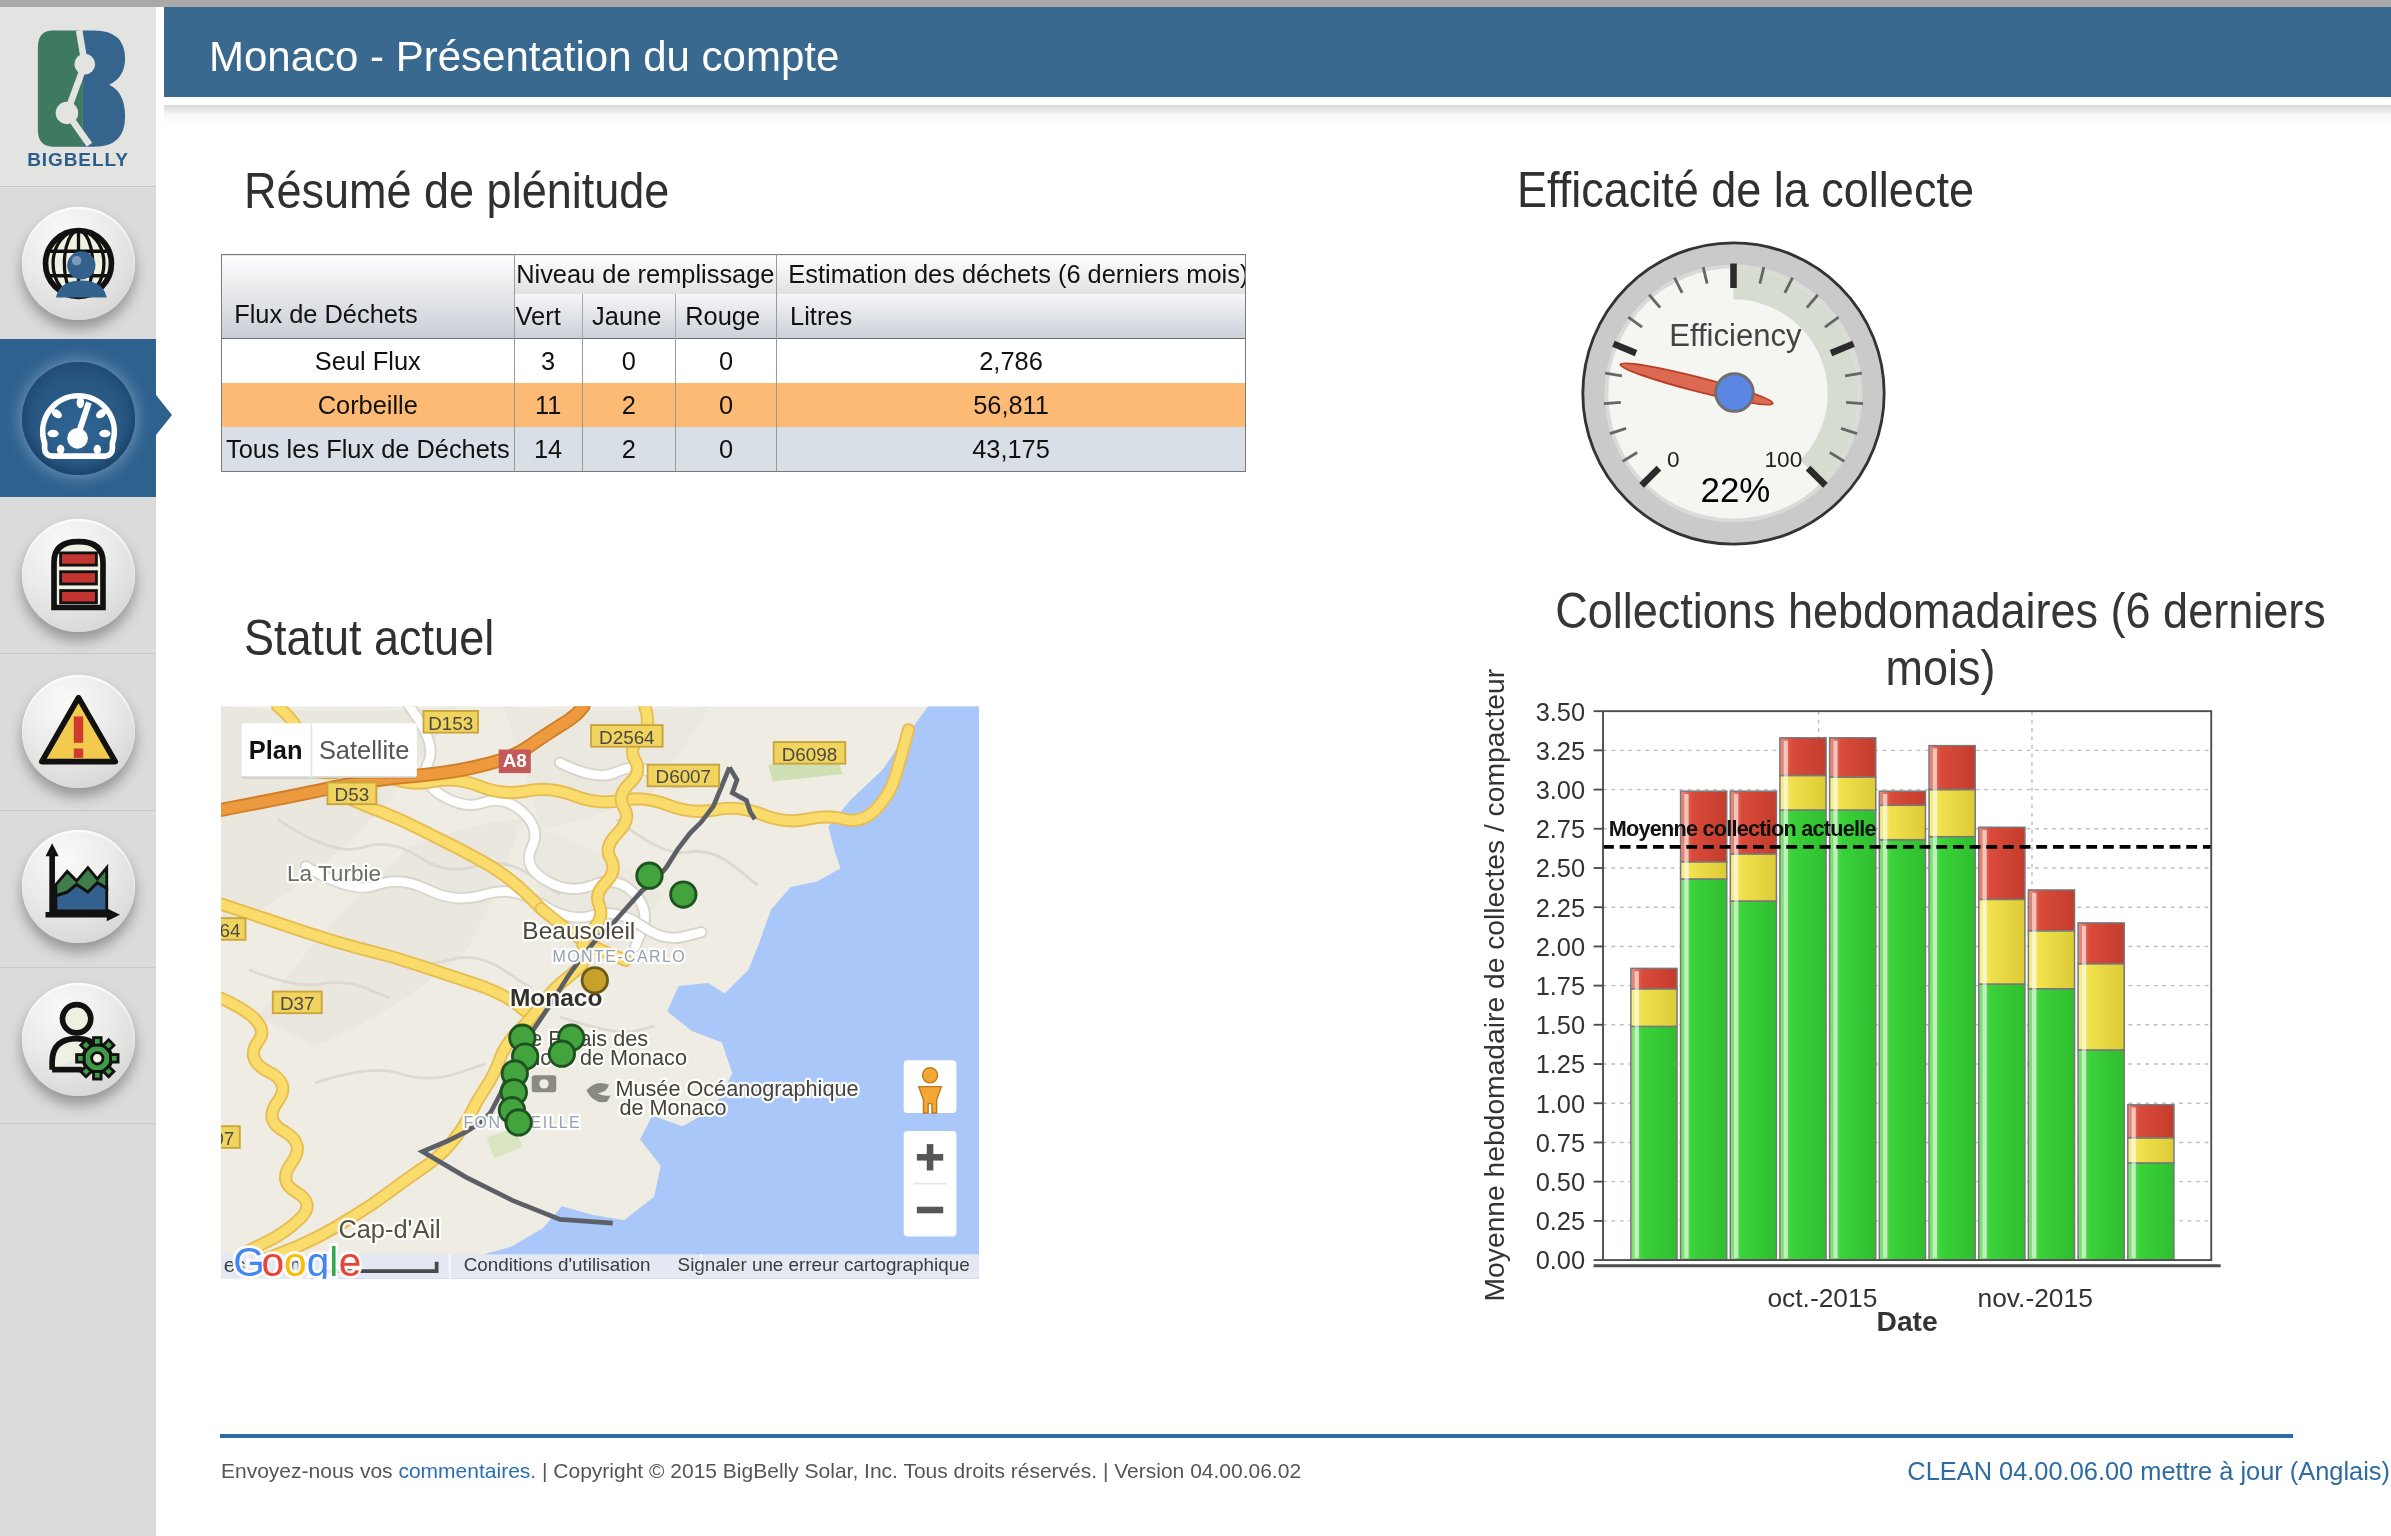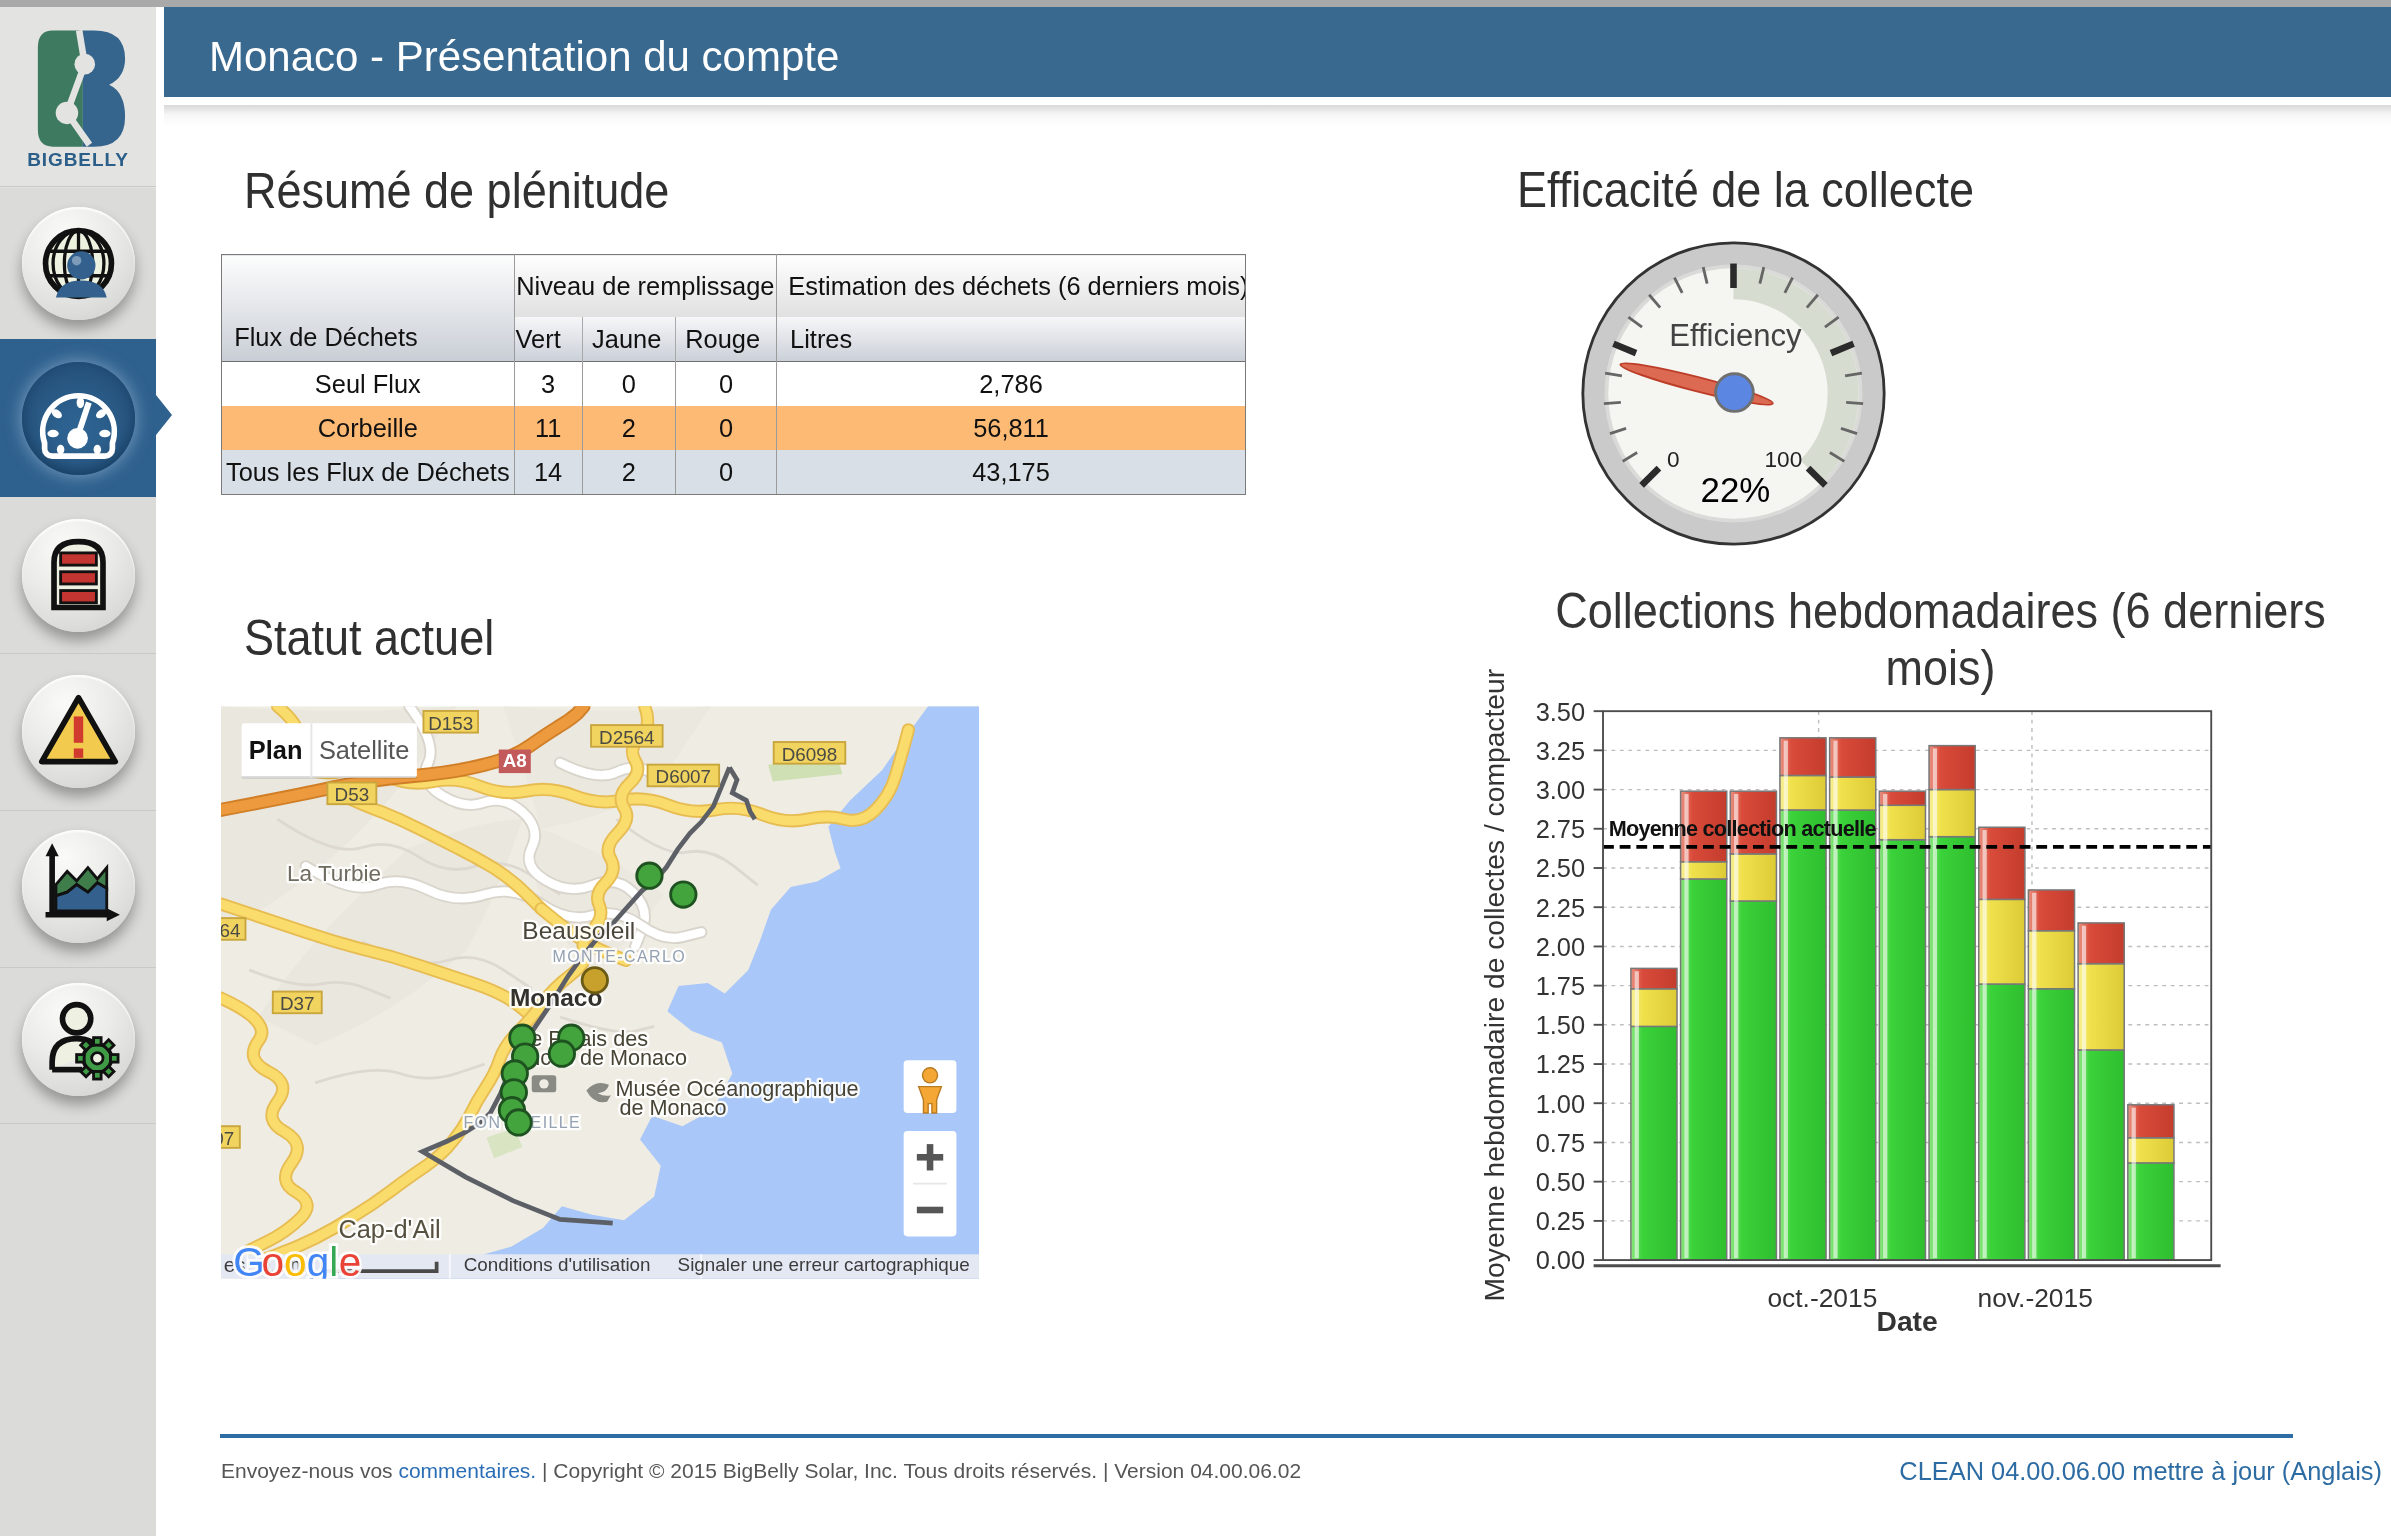--- a/index.html
+++ b/index.html
@@ -17,27 +17,27 @@
   box-shadow:0 8.5px 14px rgba(0,0,0,0.33), inset 0 1.9px 1.9px rgba(255,255,255,.9);}
 #selblock{left:0;top:339px;width:156px;height:158px;background:#2f618e;}
 #selarrow{left:156px;top:395px;width:0;height:0;border-top:20px solid transparent;border-bottom:20px solid transparent;border-left:16px solid #2f618e;}
 .selcirc{position:absolute;left:21.7px;top:22.6px;width:113px;height:113px;border-radius:50%;
   background:radial-gradient(circle at 50% 62%, #2f6695 0%, #285782 55%, #1f4a72 100%);
   box-shadow:0 0 17px rgba(190,215,240,.55), inset 0 -5.6px 13px rgba(10,40,70,.5);}
 h1.hd{position:absolute;margin:0;font-weight:400;color:#303030;font-size:50px;line-height:50px;transform:scaleX(0.9);transform-origin:0 0;white-space:nowrap;}
 
 #tbl{left:221px;top:254px;border-collapse:collapse;table-layout:fixed;width:1025px;font-size:25.4px;color:#111;}
 #tbl td,#tbl th{padding:0;overflow:hidden;white-space:nowrap;}
-#tbl .hrow1 td{height:62px;background:linear-gradient(#ffffff,#e0e0e0);}
+#tbl .hrow1 td{height:39px;background:linear-gradient(#ffffff,#e0e0e0);}
 #tbl .hrow2 td{height:44px;background:linear-gradient(#f6f6f8,#cbd0d8);}
 #tbl .dr td{height:44px;text-align:center;}
 #footrule{left:220px;top:1434px;width:2073px;height:3.8px;background:#2e6da4;}
 #footleft{left:221px;top:1459px;font-size:21px;color:#555;}
 #footleft a{color:#2a6db5;}
-#footright{left:0;top:1457px;width:2382px;text-align:right;font-size:25.4px;color:#2d6ca3;}
+#footright{left:8px;top:1457px;width:2382px;text-align:right;font-size:25.4px;color:#2d6ca3;}
 </style>
 </head>
 <body>
 <div class="abs" id="topbar"></div>
 <div class="abs" id="sidebar"></div>
 <div class="abs" id="logoblock"></div>
 <div class="abs" id="header">
     <span>Monaco - Présentation du compte</span>
   </div>
 <div class="abs" id="hshadow"></div>

